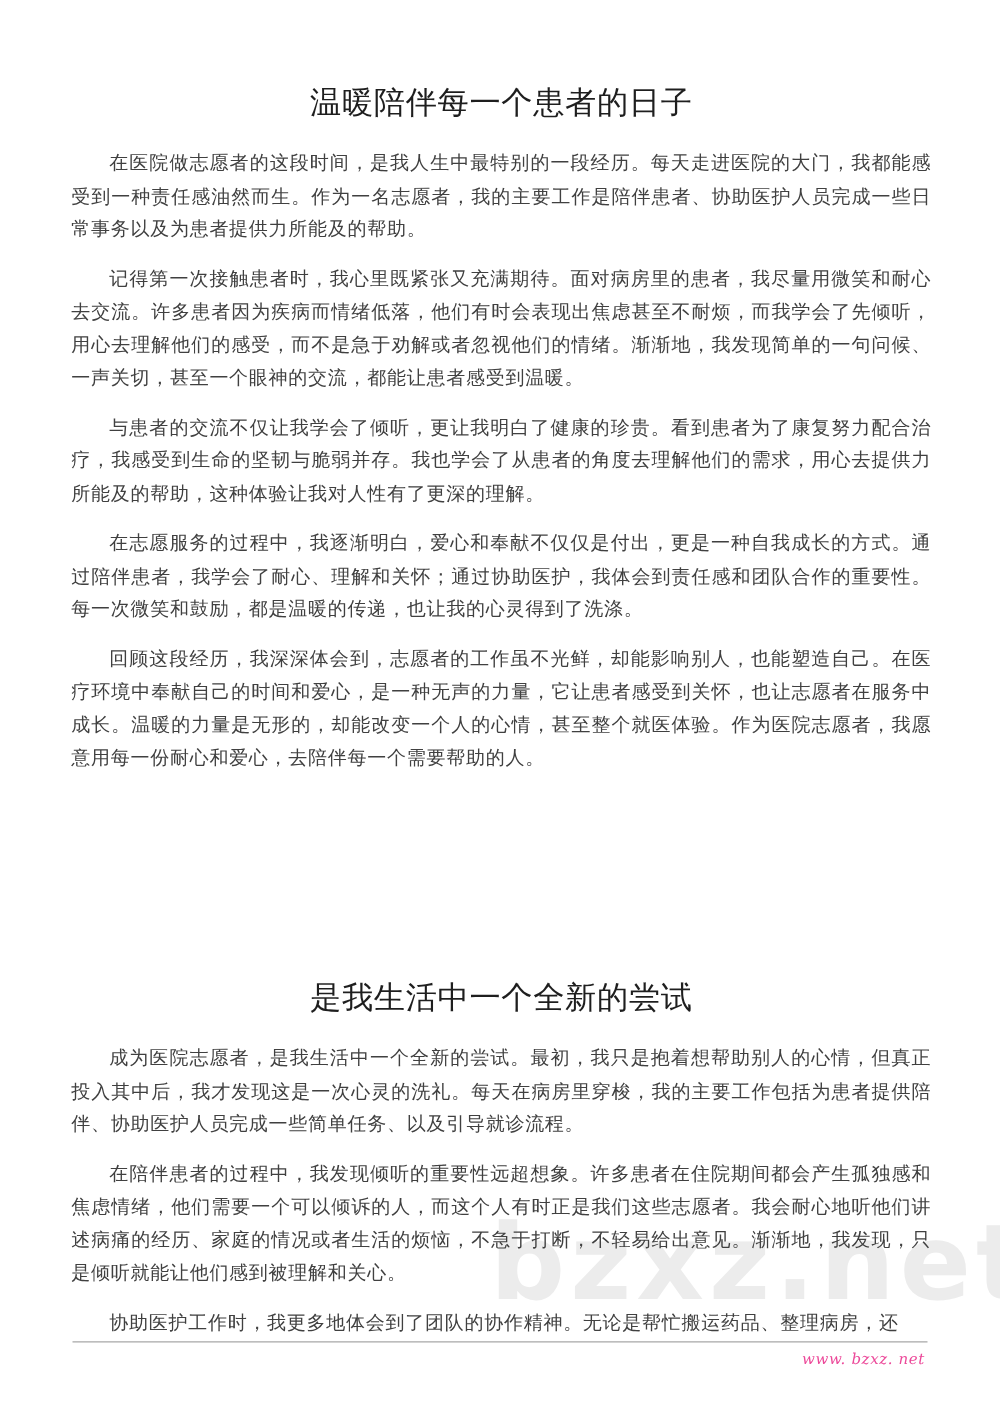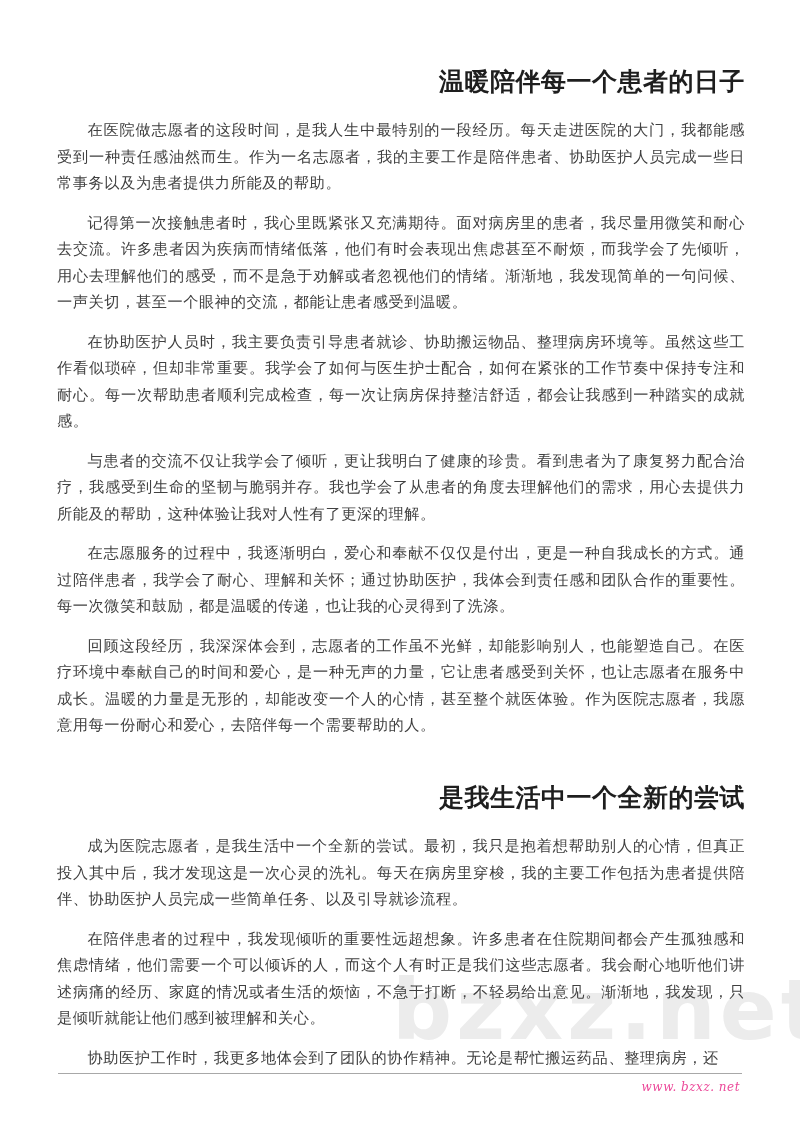--- a/index.html
+++ b/index.html
@@ -36,25 +36,25 @@
     }
     .article {
       position: absolute;
       left: 57px;
       width: 688px;
       z-index: 1;
     }
     .article-1 { top: 60px; }
     .article-2 { top: 776px; }
     .title {
-      text-align: right;
+      text-align: center;
       font-family: "DejaVu Sans", "Liberation Sans", sans-serif;
       font-size: 25px;
       line-height: 44px;
-      font-weight: bold;
+      font-weight: normal;
       color: #1e1e1e;
       margin: 0 0 13px 0;
       letter-spacing: 0.5px;
     }
     .para {
       font-size: 15.2px;
       line-height: 26.5px;
       text-indent: 2em;
       margin: 0 0 13px 0;
       text-align: justify;
@@ -85,21 +85,20 @@
 <body>
 
 <div class="page">
 
   <div class="watermark">bzxz.net</div>
 
   <article class="article article-1">
     <h1 class="title">温暖陪伴每一个患者的日子</h1>
     <p class="para">在医院做志愿者的这段时间，是我人生中最特别的一段经历。每天走进医院的大门，我都能感受到一种责任感油然而生。作为一名志愿者，我的主要工作是陪伴患者、协助医护人员完成一些日常事务以及为患者提供力所能及的帮助。</p>
     <p class="para">记得第一次接触患者时，我心里既紧张又充满期待。面对病房里的患者，我尽量用微笑和耐心去交流。许多患者因为疾病而情绪低落，他们有时会表现出焦虑甚至不耐烦，而我学会了先倾听，用心去理解他们的感受，而不是急于劝解或者忽视他们的情绪。渐渐地，我发现简单的一句问候、一声关切，甚至一个眼神的交流，都能让患者感受到温暖。</p>
-    <p class="para">在协助医护人员时，我主要负责引导患者就诊、协助搬运物品、整理病房环境等。虽然这些工作看似琐碎，但却非常重要。我学会了如何与医生护士配合，如何在紧张的工作节奏中保持专注和耐心。每一次帮助患者顺利完成检查，每一次让病房保持整洁舒适，都会让我感到一种踏实的成就感。</p>
     <p class="para">与患者的交流不仅让我学会了倾听，更让我明白了健康的珍贵。看到患者为了康复努力配合治疗，我感受到生命的坚韧与脆弱并存。我也学会了从患者的角度去理解他们的需求，用心去提供力所能及的帮助，这种体验让我对人性有了更深的理解。</p>
     <p class="para">在志愿服务的过程中，我逐渐明白，爱心和奉献不仅仅是付出，更是一种自我成长的方式。通过陪伴患者，我学会了耐心、理解和关怀；通过协助医护，我体会到责任感和团队合作的重要性。每一次微笑和鼓励，都是温暖的传递，也让我的心灵得到了洗涤。</p>
     <p class="para">回顾这段经历，我深深体会到，志愿者的工作虽不光鲜，却能影响别人，也能塑造自己。在医疗环境中奉献自己的时间和爱心，是一种无声的力量，它让患者感受到关怀，也让志愿者在服务中成长。温暖的力量是无形的，却能改变一个人的心情，甚至整个就医体验。作为医院志愿者，我愿意用每一份耐心和爱心，去陪伴每一个需要帮助的人。</p>
   </article>
 
   <article class="article article-2">
     <h1 class="title">是我生活中一个全新的尝试</h1>
     <p class="para">成为医院志愿者，是我生活中一个全新的尝试。最初，我只是抱着想帮助别人的心情，但真正投入其中后，我才发现这是一次心灵的洗礼。每天在病房里穿梭，我的主要工作包括为患者提供陪伴、协助医护人员完成一些简单任务、以及引导就诊流程。</p>
     <p class="para">在陪伴患者的过程中，我发现倾听的重要性远超想象。许多患者在住院期间都会产生孤独感和焦虑情绪，他们需要一个可以倾诉的人，而这个人有时正是我们这些志愿者。我会耐心地听他们讲述病痛的经历、家庭的情况或者生活的烦恼，不急于打断，不轻易给出意见。渐渐地，我发现，只是倾听就能让他们感到被理解和关心。</p>
     <p class="para">协助医护工作时，我更多地体会到了团队的协作精神。无论是帮忙搬运药品、整理病房，还</p>

